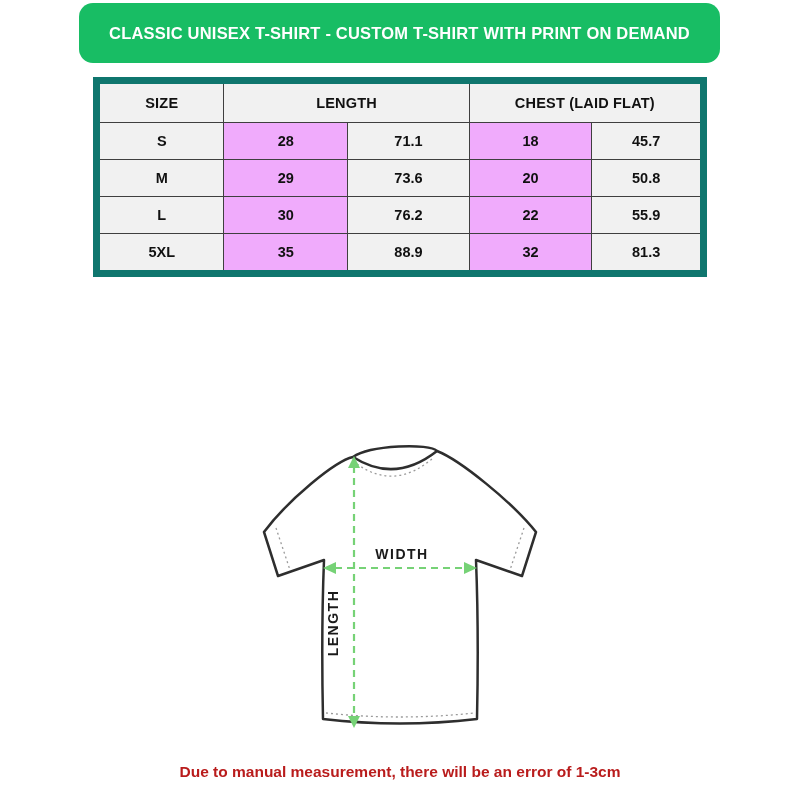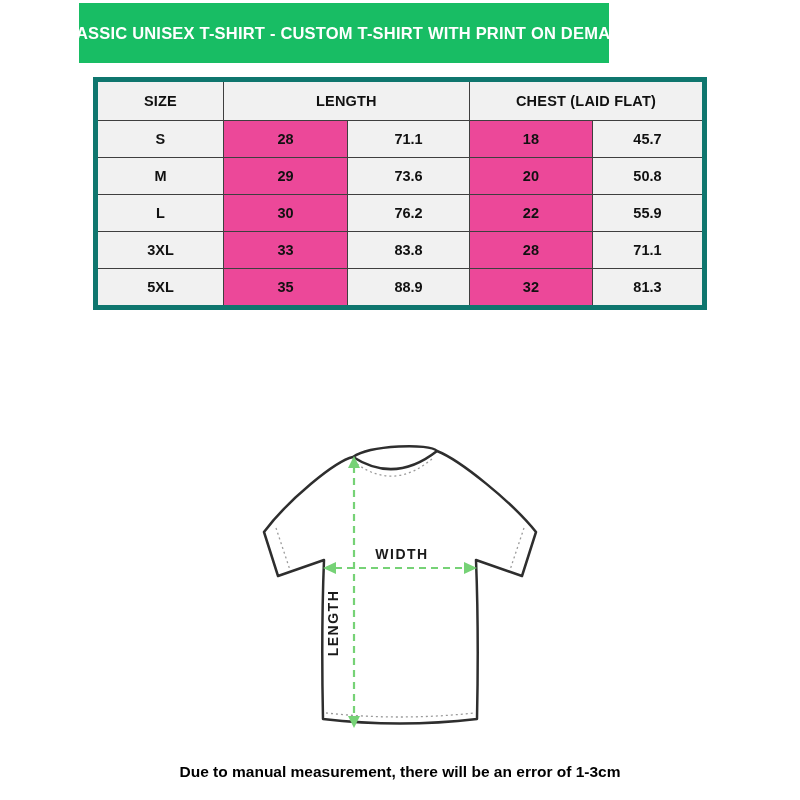--- a/index.html
+++ b/index.html
@@ -13,63 +13,64 @@
     position: relative;
     font-family: "Liberation Sans", sans-serif;
     color: #111;
   }
 
   
   .banner {
     position: absolute;
     left: 79px;
     top: 3px;
-    width: 530px;
+    width: 641px;
     height: 60px;
     background: #18BD64;
     display: flex;
     align-items: center;
     justify-content: center;
+    border-radius: 14px;
   }
   .banner .title {
     color: #ffffff;
     font-size: 16.5px;
     font-weight: bold;
     letter-spacing: 0.2px;
     white-space: nowrap;
   }
 
   
   table.size-chart {
     position: absolute;
     left: 93px;
     top: 77px;
     width: 614px;
     border-collapse: collapse;
     table-layout: fixed;
-    border: 5px solid #0f766e;
+    border: 7px solid #0f766e;
   }
   .size-chart th, .size-chart td {
     border: 1.5px solid #3f3f3f;
     text-align: center;
     vertical-align: middle;
     padding: 0;
   }
   .size-chart thead th {
     height: 38px;
     background: #f1f1f1;
     font-size: 14.5px;
     font-weight: bold;
     letter-spacing: 0.2px;
   }
   .size-chart tbody td {
     height: 36px;
     font-size: 14.5px;
     font-weight: 600;
-    background: #ec4899;
+    background: #f0abfc;
   }
   .size-chart tbody td.size-cell {
     background: #f1f1f1;
     font-weight: bold;
   }
   .size-chart tbody td.cm-cell {
     background: #f1f1f1;
     margin-left: 34px;
   }
 
@@ -87,21 +88,21 @@
     fill: #1a1a1a;
   }
 
   
   .footer-note {
     position: absolute;
     left: 0;
     top: 763px;
     width: 800px;
     text-align: center;
-    color: #000000;
+    color: #b91c1c;
     font-size: 15.5px;
     font-weight: bold;
   }
 </style>
 </head>
 <body>
 
 <div class="banner">
   <span class="title">CLASSIC UNISEX T-SHIRT - CUSTOM T-SHIRT WITH PRINT ON DEMAND</span>
 </div>
@@ -135,27 +136,20 @@
       <td class="cm-cell">73.6</td>
       <td>20</td>
       <td class="cm-cell">50.8</td>
     </tr>
     <tr>
       <td class="size-cell">L</td>
       <td>30</td>
       <td class="cm-cell">76.2</td>
       <td>22</td>
       <td class="cm-cell">55.9</td>
-    </tr>
-    <tr>
-      <td class="size-cell">3XL</td>
-      <td>33</td>
-      <td class="cm-cell">83.8</td>
-      <td>28</td>
-      <td class="cm-cell">71.1</td>
     </tr>
     <tr>
       <td class="size-cell">5XL</td>
       <td>35</td>
       <td class="cm-cell">88.9</td>
       <td>32</td>
       <td class="cm-cell">81.3</td>
     </tr>
   </tbody>
 </table>

